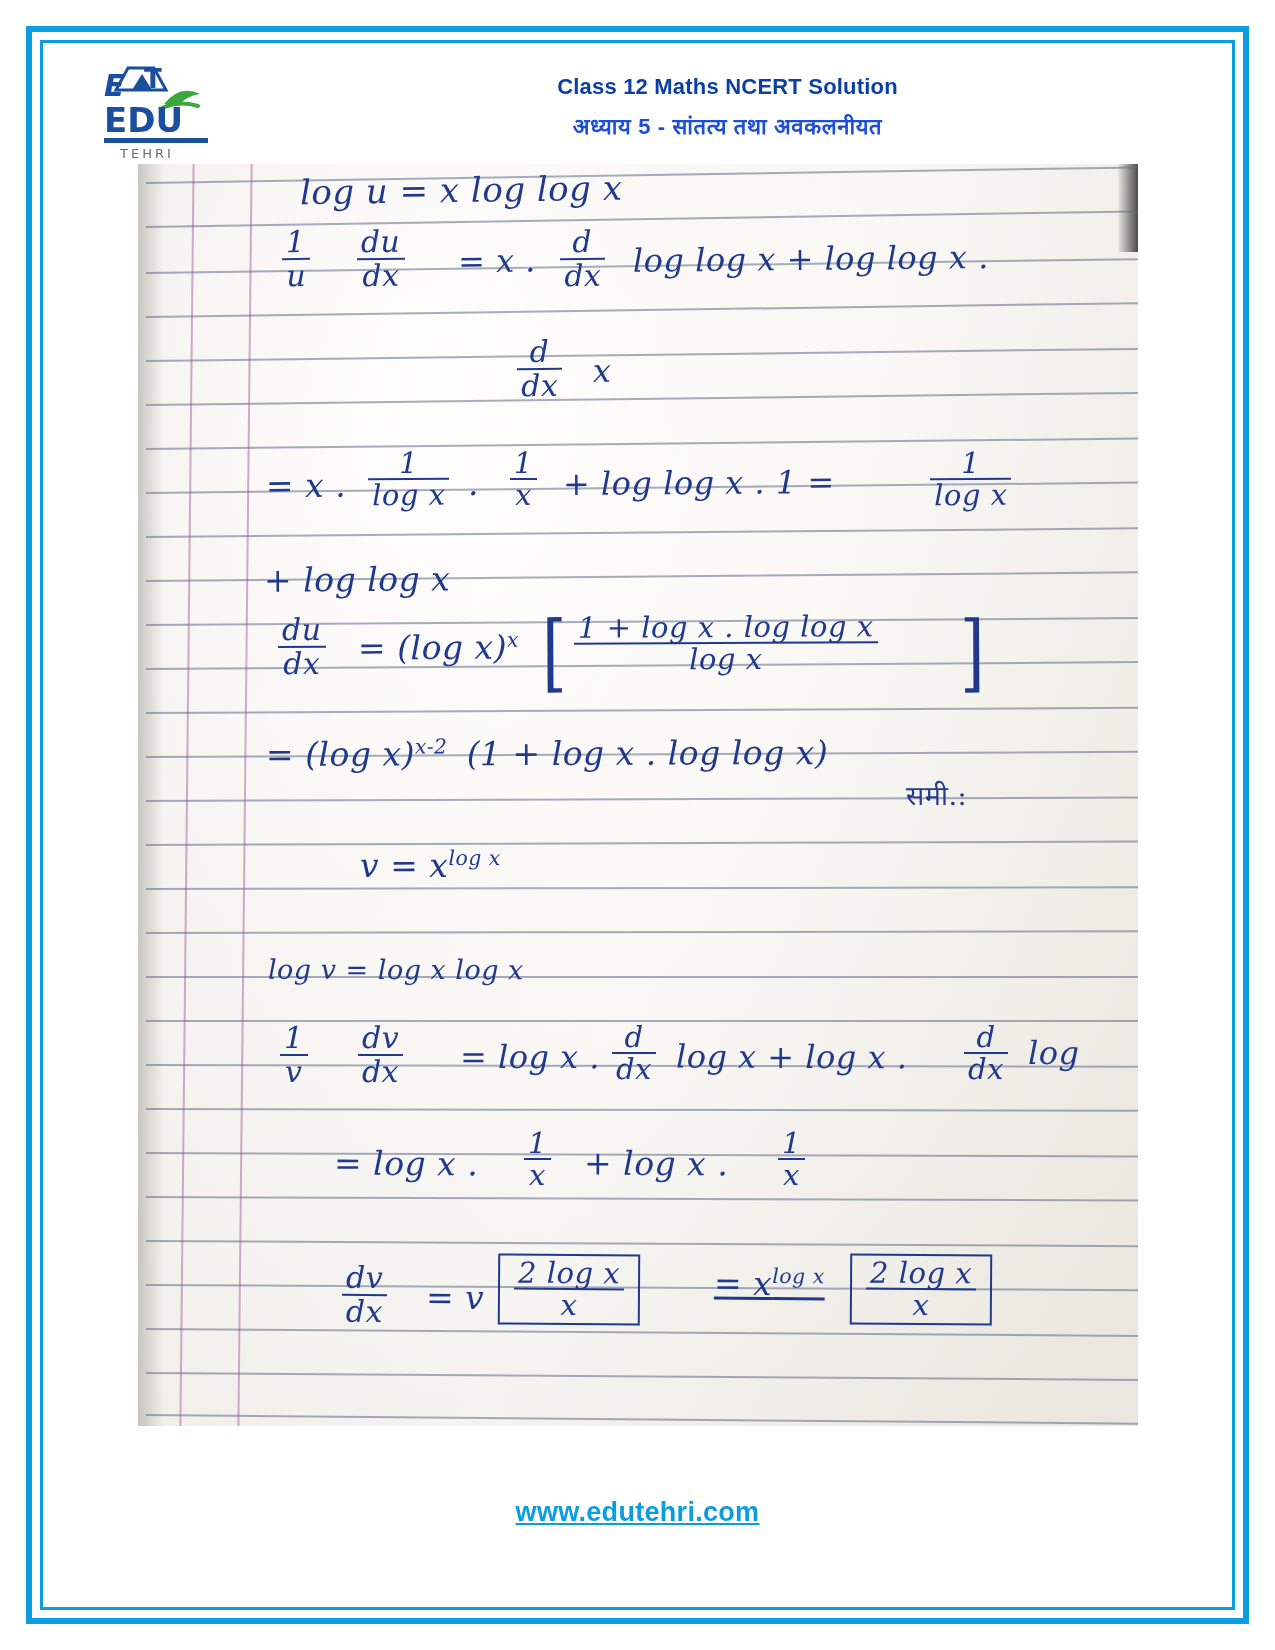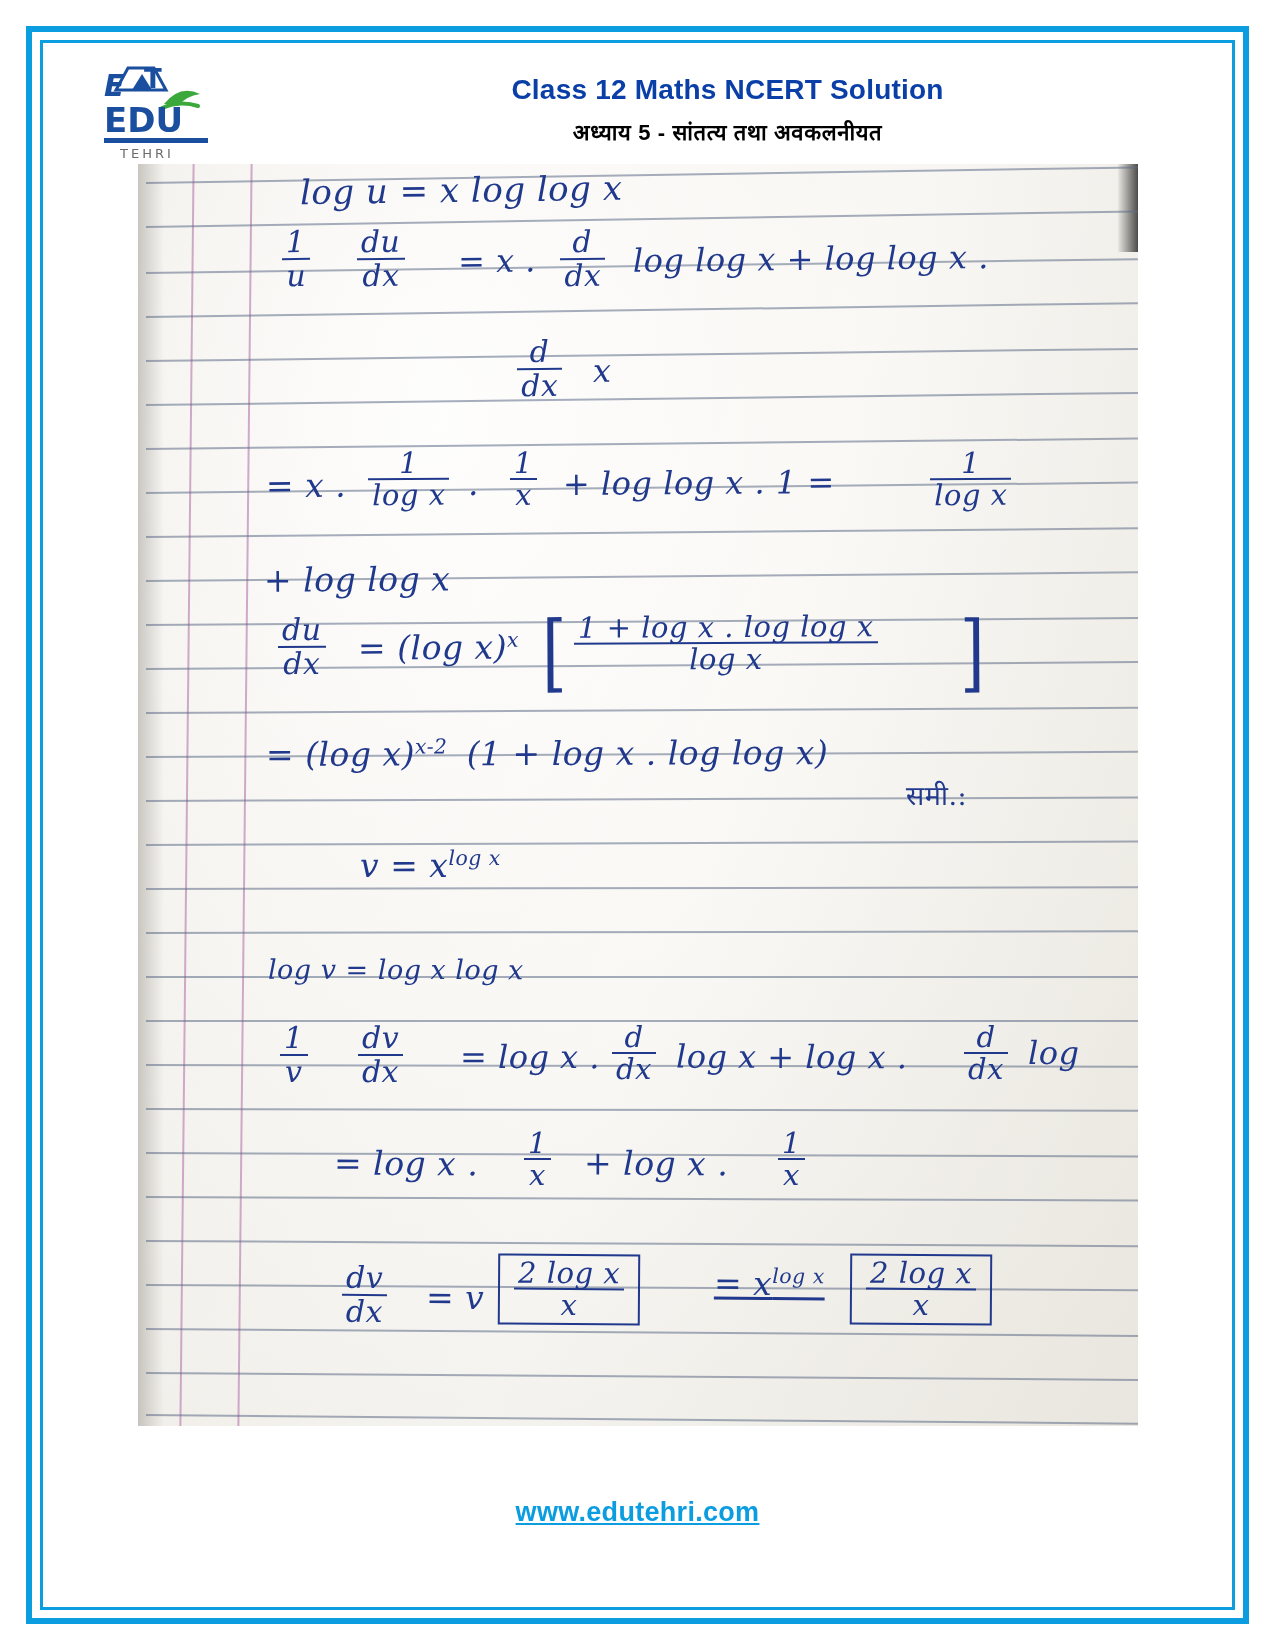--- a/index.html
+++ b/index.html
@@ -71,26 +71,26 @@
   .header-text {
     position: absolute;
     left: 260px;
     right: 80px;
     top: 22px;
     text-align: center;
   }
   .header-line1 {
     color: #0b3fa8;
     font-weight: bold;
-    font-size: 28px;
+    font-size: 22px;
     letter-spacing: 0.2px;
     margin-bottom: 10px;
   }
   .header-line2 {
-    color: #000000;
+    color: #1d4ed8;
     font-weight: bold;
     font-size: 22px;
     letter-spacing: 0.6px;
   }
 
   
   .notebook {
     position: relative;
     margin: 0 auto;
     width: 1000px;

